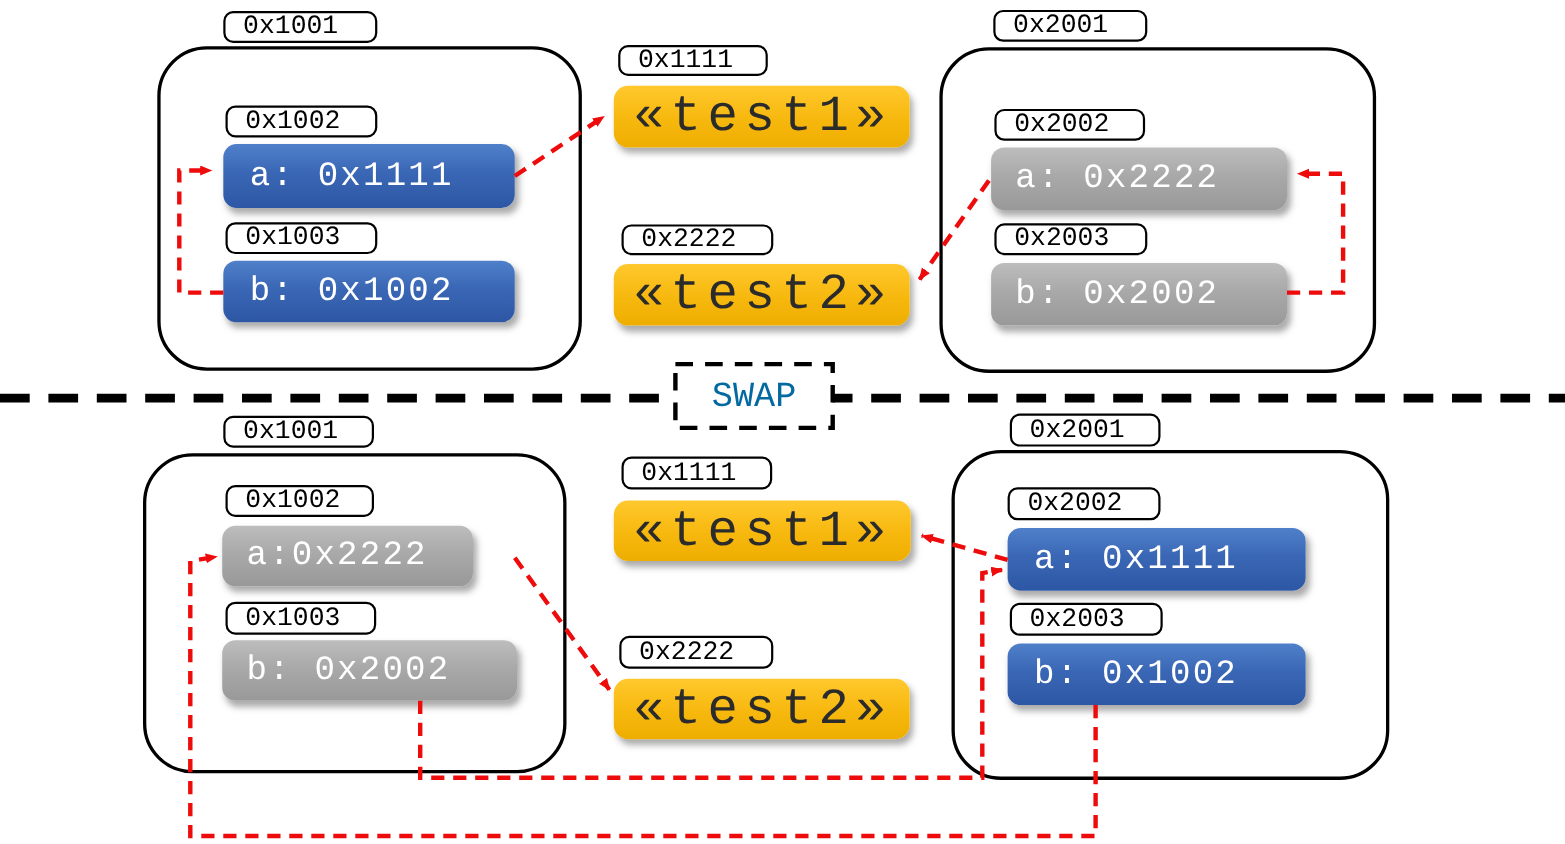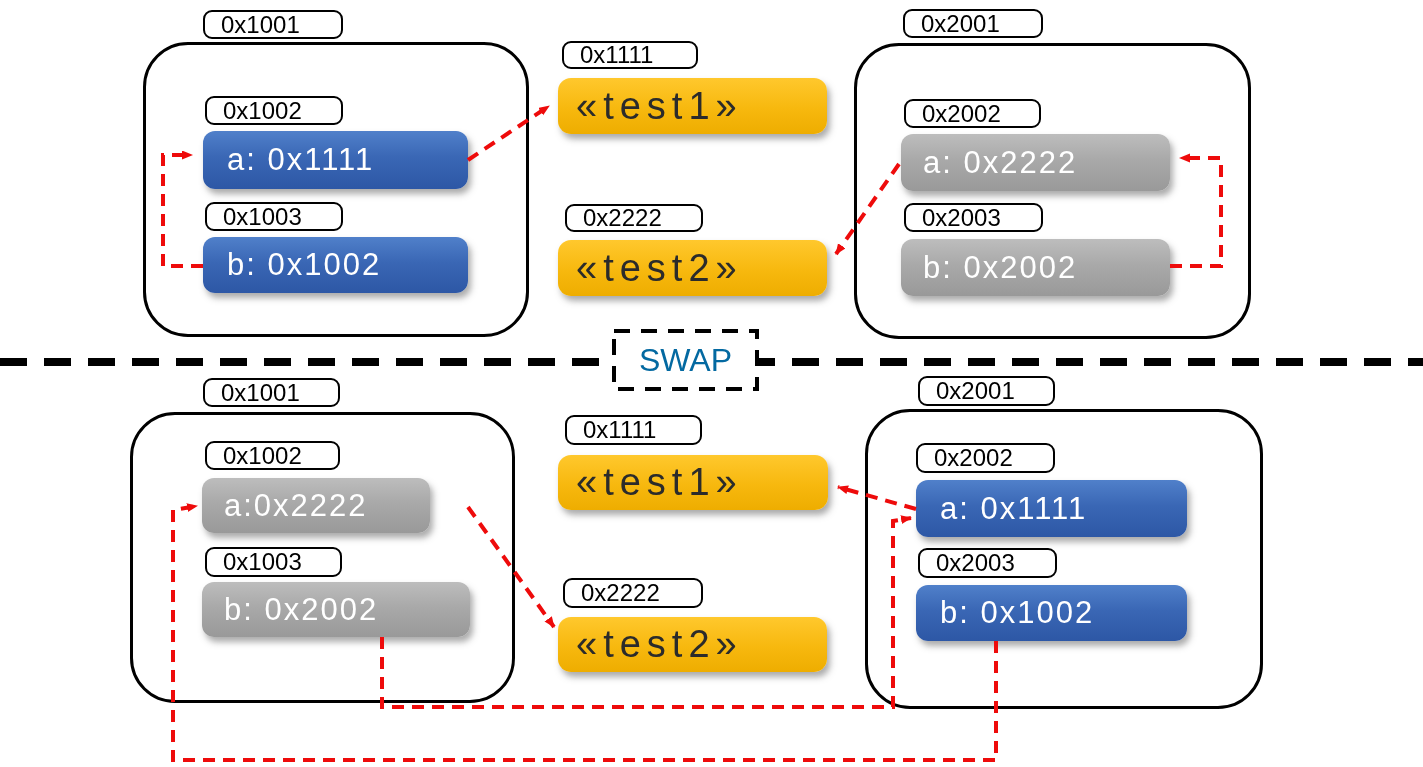--- a/index.html
+++ b/index.html
@@ -1,18 +1,18 @@
 <!DOCTYPE html>
 <html><head>
 <meta charset="utf-8">
 <style>
   html,body{margin:0;padding:0;background:#fff;}
   #canvas{
     position:relative;width:1423px;height:767px;background:#ffffff;overflow:hidden;
-    font-family:Liberation Sans, sans-serif;
+    font-family:Liberation Mono, monospace;
   }
   svg.layer{position:absolute;left:0;top:0;pointer-events:none;}
   #divider-layer{z-index:1;}
   .frame{
     position:absolute;border:3px solid #000;border-radius:45px;
     background:transparent;box-sizing:border-box;z-index:2;
   }
   .tag{
     position:absolute;background:#fff;border:2.5px solid #000;border-radius:9px;
     box-sizing:border-box;display:flex;align-items:center;padding-left:16px;
@@ -22,21 +22,21 @@
     position:absolute;border-radius:12px;box-sizing:border-box;
     display:flex;align-items:center;padding-left:24px;
     font-size:31px;letter-spacing:2px;color:#fff;z-index:3;white-space:pre;
     box-shadow:3px 5px 6px rgba(90,90,90,0.5);
   }
   .var-blue{background:linear-gradient(180deg,#5080ca 0%,#3a67b5 45%,#2d57a5 100%);}
   .var-gray{background:linear-gradient(180deg,#bdbdbd 0%,#a9a9a9 45%,#999999 100%);padding-left:22px;}
   .strbox{
     position:absolute;border-radius:13px;box-sizing:border-box;
     display:flex;align-items:center;padding-left:18px;
-    font-size:38px;letter-spacing:6px;color:#2b2b2b;z-index:3;white-space:pre;
+    font-size:46px;letter-spacing:6px;color:#2b2b2b;z-index:3;white-space:pre;
     background:linear-gradient(180deg,#ffc82d 0%,#f7b80e 55%,#eead00 100%);
     box-shadow:3px 5px 6px rgba(90,90,90,0.5);
   }
   #arrow-layer{z-index:5;}
   .swap-label{
     position:absolute;left:613px;top:330px;width:145px;height:60px;
     display:flex;align-items:center;justify-content:center;
     font-size:32px;color:#0369a1;z-index:6;background:transparent;
   }
 </style>

